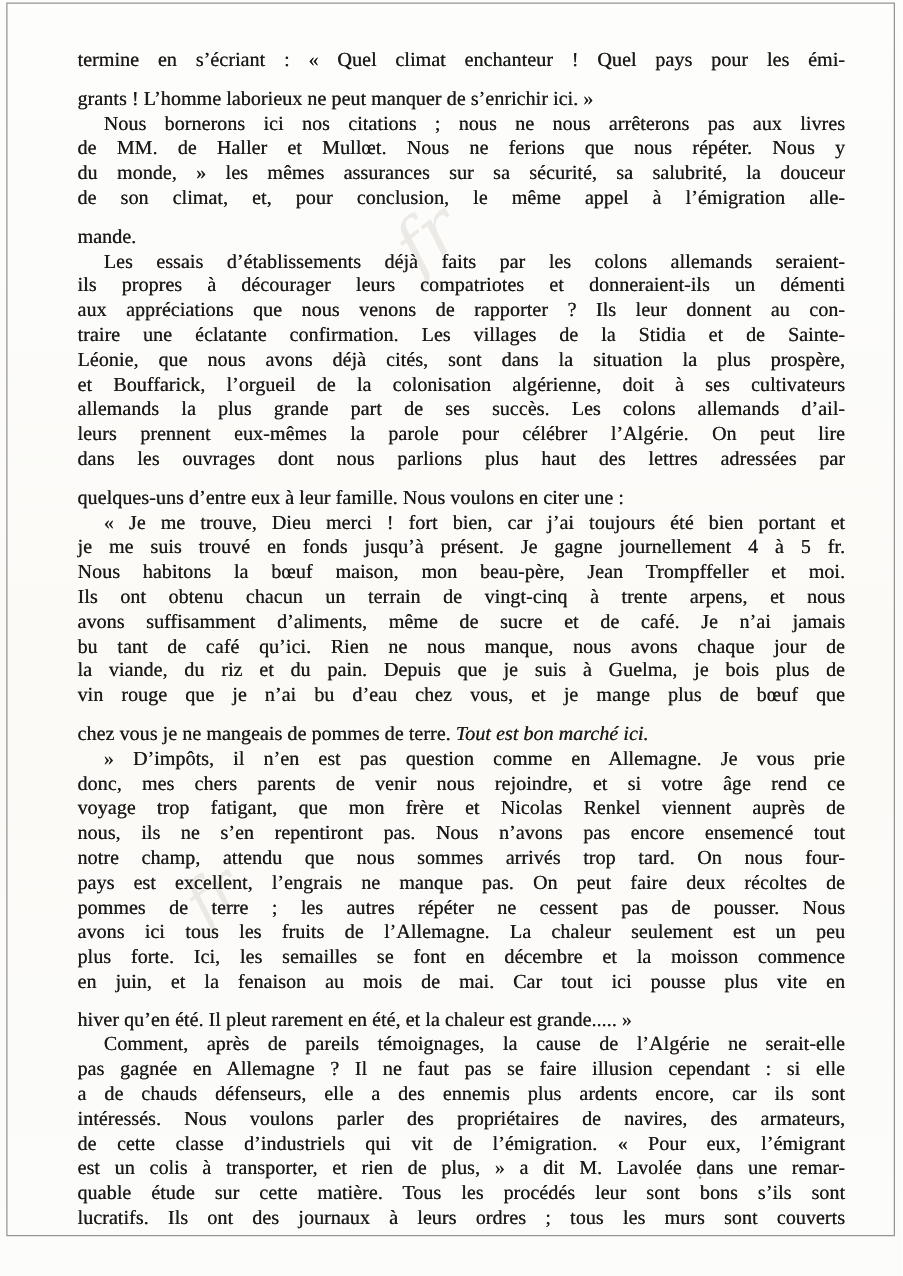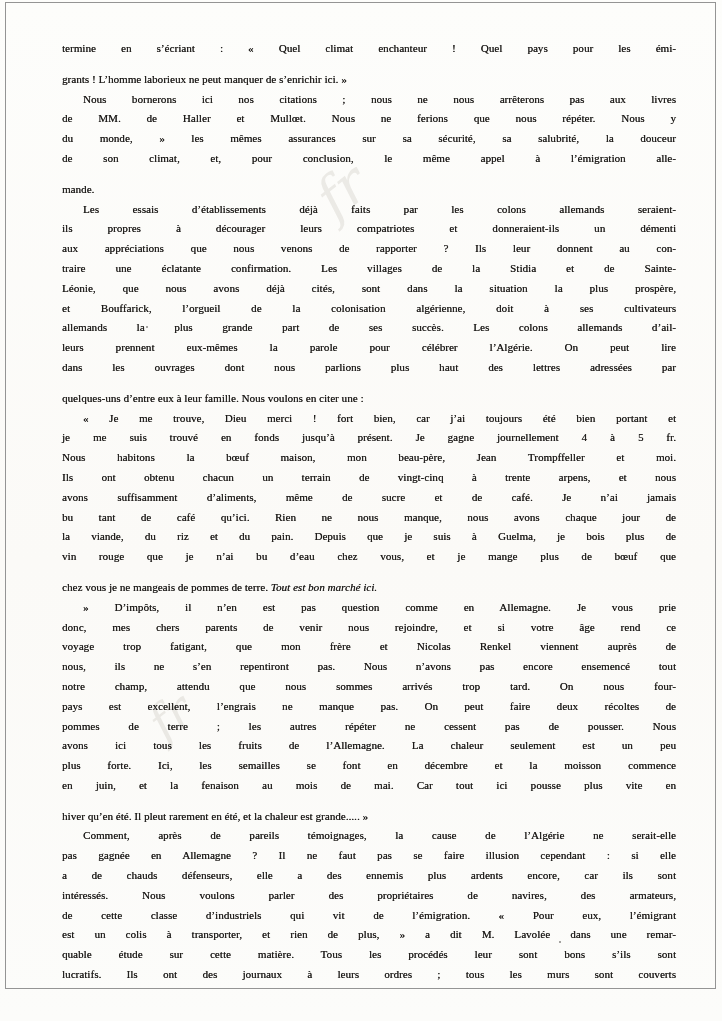--- a/index.html
+++ b/index.html
@@ -39,21 +39,21 @@
     transform: rotate(-38deg);
     pointer-events: none;
     user-select: none;
   }
   .textblock {
     position: absolute;
     left: 62px;
     top: 39px;
     width: 614px;
     color: #1c1a18;
-    font-size: 11px;
+    font-size: 16px;
     line-height: 19.8px;
     text-shadow: 0.25px 0 0 rgba(25, 22, 20, 0.85);
     letter-spacing: 0.05px;
   }
   .line {
     text-align: justify;
     text-align-last: justify;
     white-space: normal;
   }
   .line.indent {

